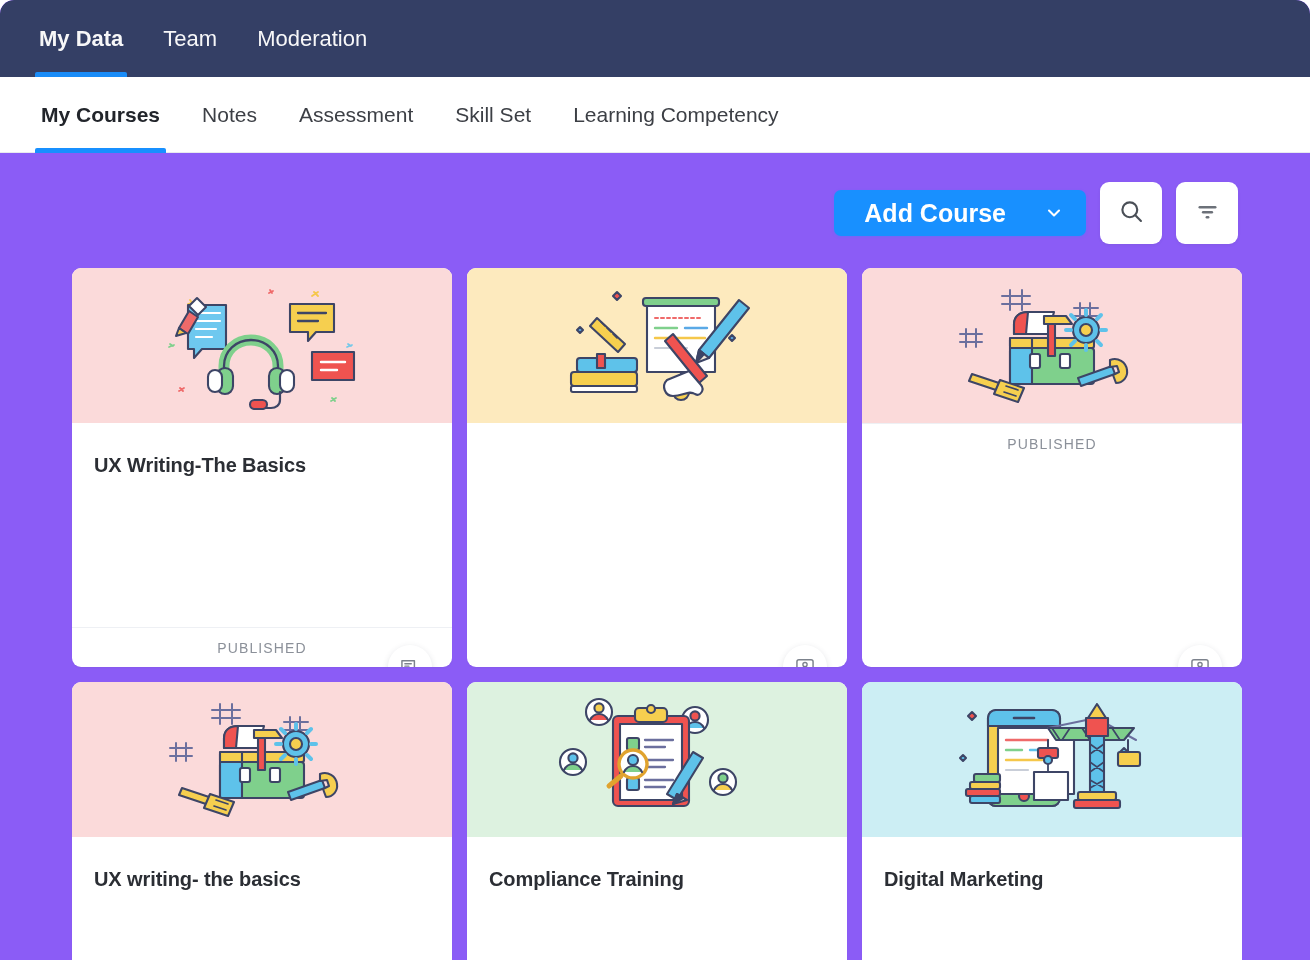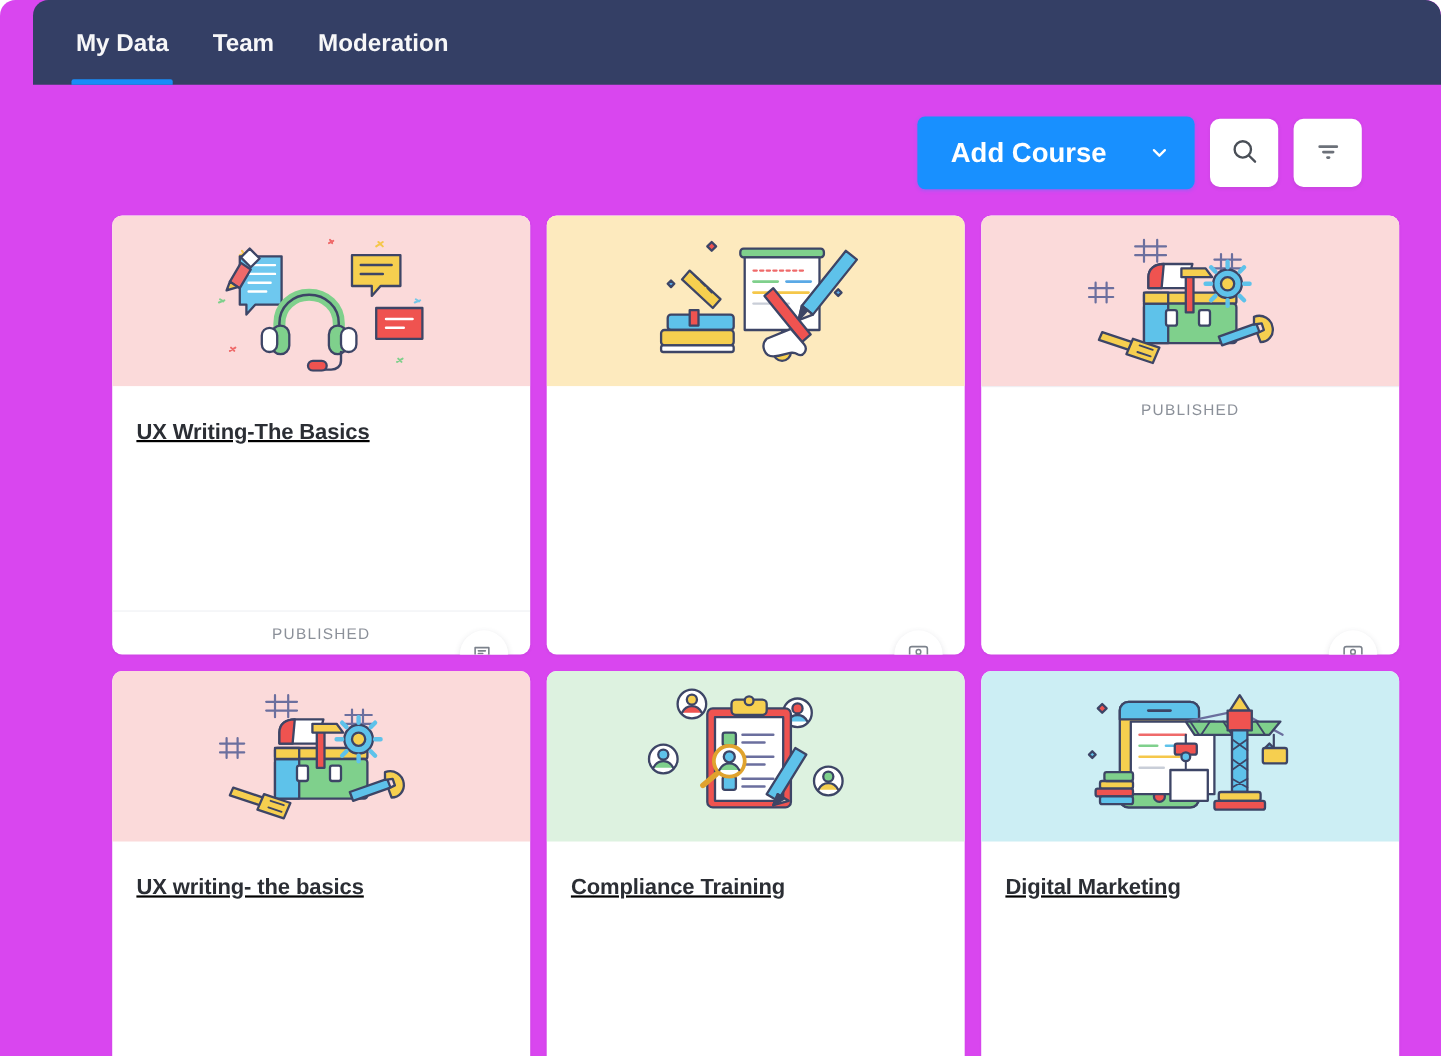--- a/index.html
+++ b/index.html
@@ -9,24 +9,23 @@
     height: 960px;
     overflow: hidden;
     background: #ffffff;
     font-family: "Liberation Sans", "DejaVu Sans", sans-serif;
   }
 
   .app {
     position: relative;
     width: 1310px;
     height: 960px;
-    background: #d946ef;
+    background: #8b5cf6;
     border-radius: 14px 14px 0 0;
     overflow: hidden;
-    padding-left: 30px;
   }
 
   
   .primary-nav {
     height: 77px;
     background: #343f65;
     display: flex;
     align-items: flex-start;
     padding-left: 19px;
     border-radius: 14px 14px 0 0;
@@ -35,21 +34,20 @@
     position: relative;
     height: 77px;
     display: flex;
     align-items: center;
     color: #ffffff;
     font-size: 22px;
     padding: 0 20px;
     cursor: pointer;
     white-space: nowrap;
     opacity: 0.96;
-    font-weight: bold;
   }
   .primary-nav .nav-item.active { font-weight: bold; }
   .primary-nav .nav-item.active::after {
     content: "";
     position: absolute;
     left: 16px; right: 16px;
     bottom: 0;
     height: 5px;
     background: #1890ff;
     border-radius: 2px 2px 0 0;
@@ -90,21 +88,21 @@
   .toolbar {
     display: flex;
     justify-content: flex-end;
     align-items: center;
     gap: 14px;
     padding: 29px 72px 0 0;
   }
   .add-course-btn {
     display: flex;
     align-items: center;
-    height: 66px;
+    height: 46px;
     background: #1890ff;
     border: none;
     border-radius: 7px;
     color: #ffffff;
     font-size: 25px;
     font-weight: bold;
     padding: 0 22px 0 30px;
     cursor: pointer;
     box-shadow: 0 1px 3px rgba(24,144,255,0.25);
     font-family: inherit;
@@ -164,21 +162,20 @@
     background: #ffffff;
     display: flex;
     align-items: center;
     justify-content: center;
     box-shadow: 0 2px 6px rgba(60,70,90,0.16);
     z-index: 3;
   }
   .card-body {
     flex: 1 1 auto;
     padding: 30px 22px 0 22px;
-    text-decoration: underline;
   }
   .card-title {
     font-size: 20px;
     font-weight: bold;
     color: #2b2e34;
     line-height: 1.25;
     letter-spacing: -0.1px;
   }
   .card-footer {
     height: 40px;
@@ -204,20 +201,37 @@
       <span>My Data</span>
     </div>
     <div class="nav-item">
       <span>Team</span>
     </div>
     <div class="nav-item">
       <span>Moderation</span>
     </div>
   </nav>
 
+  <nav class="secondary-nav">
+    <div class="subnav-item active">
+      <span>My Courses</span>
+    </div>
+    <div class="subnav-item">
+      <span>Notes</span>
+    </div>
+    <div class="subnav-item">
+      <span>Assessment</span>
+    </div>
+    <div class="subnav-item">
+      <span>Skill Set</span>
+    </div>
+    <div class="subnav-item">
+      <span>Learning Competency</span>
+    </div>
+  </nav>
 
   <div class="toolbar">
     <button class="add-course-btn">
       <span>Add Course</span>
       <span class="caret">
         <svg width="20" height="20" viewBox="0 0 20 20" fill="none">
           <path d="M5 7.5L10 12.5L15 7.5" stroke="#ffffff" stroke-width="2.1" stroke-linecap="round" stroke-linejoin="round"></path>
         </svg>
       </span>
     </button>

